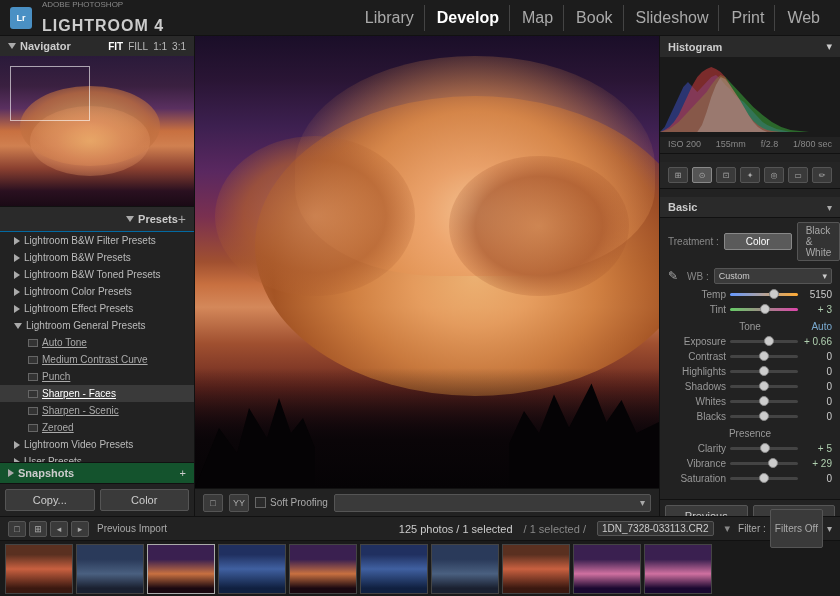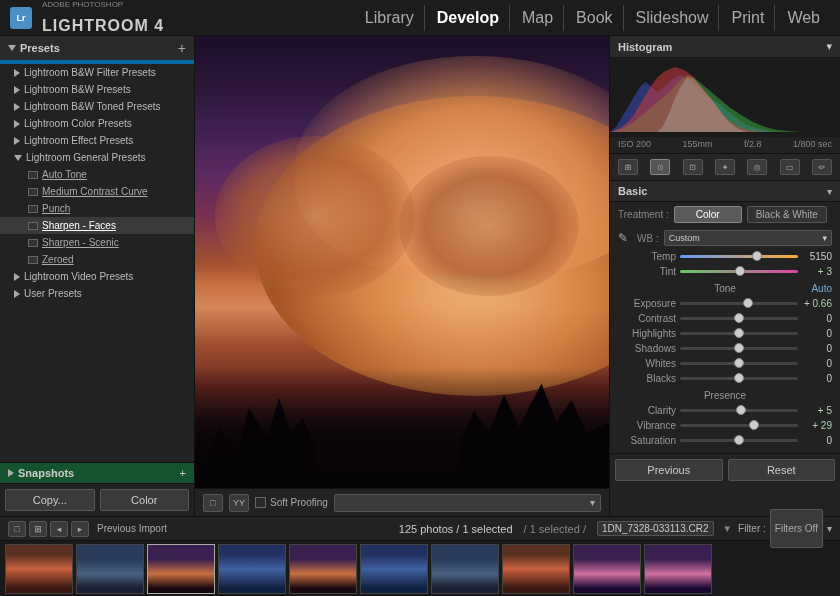--- a/index.html
+++ b/index.html
@@ -143,25 +143,25 @@
     }
 
     
     #presets-section {
       flex: 1;
       overflow-y: auto;
     }
     #presets-header {
       display: flex;
       align-items: center;
-      justify-content: space-between;
+      justify-content: flex-end;
       padding: 4px 8px;
       background: #2a2a2a;
       cursor: pointer;
-      border-bottom: 4px solid #0369a1;
+      border-bottom: 1px solid #0369a1;
     }
     #presets-title { font-size: 11px; color: #ccc; font-weight: bold; }
     #presets-add { color: #aaa; font-size: 14px; cursor: pointer; }
     .preset-group-item {
       padding: 3px 8px 3px 14px;
       font-size: 10px;
       color: #bbb;
       cursor: pointer;
       display: flex;
       align-items: center;
@@ -356,26 +356,27 @@
       align-items: center;
       justify-content: space-between;
       padding: 0 5px;
       cursor: pointer;
       font-size: 10px;
       color: #aaa;
     }
 
     
     #right-panel {
-      width: 231px;
+      width: 181px;
       background: #222;
       border-left: 1px solid #111;
       display: flex;
       flex-direction: column;
       overflow-y: auto;
+      gap: 8px;
     }
 
     
     #histogram-section {
       border-bottom: 1px solid #111;
     }
     #histogram-header {
       display: flex;
       align-items: center;
       justify-content: space-between;
@@ -707,20 +708,39 @@
     <div class="nav-item">Slideshow</div>
     <div class="nav-item">Print</div>
     <div class="nav-item">Web</div>
   </div>
 </div>
 
 <div id="main-layout">
 
   <div id="left-panel">
 
+    <div id="navigator-section">
+      <div id="navigator-header">
+        <span style="display:flex;align-items:center;gap:4px;">
+          <span class="triangle-down"></span>
+          <span id="navigator-title">Navigator</span>
+        </span>
+        <div id="navigator-controls">
+          <span class="nav-zoom-btn nav-zoom-active">FIT</span>
+          <span class="nav-zoom-btn">FILL</span>
+          <span class="nav-zoom-btn">1:1</span>
+          <span class="nav-zoom-btn">3:1</span>
+        </div>
+      </div>
+      <div id="navigator-preview">
+        <div id="nav-preview-cloud"></div>
+        <div id="nav-preview-cloud2"></div>
+        <div id="nav-white-box"></div>
+      </div>
+    </div>
 
     <div id="presets-section">
       <div id="presets-header">
         <span style="display:flex;align-items:center;gap:4px;">
           <span class="triangle-down"></span>
           <span id="presets-title">Presets</span>
         </span>
         <span id="presets-add">+</span>
       </div>
       <div class="preset-group-item">

